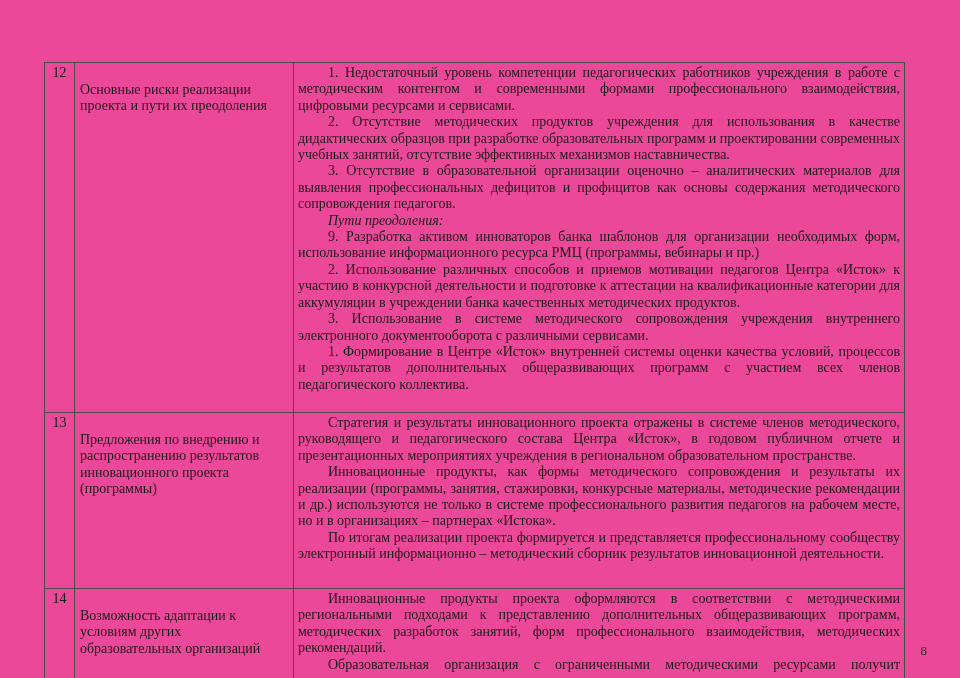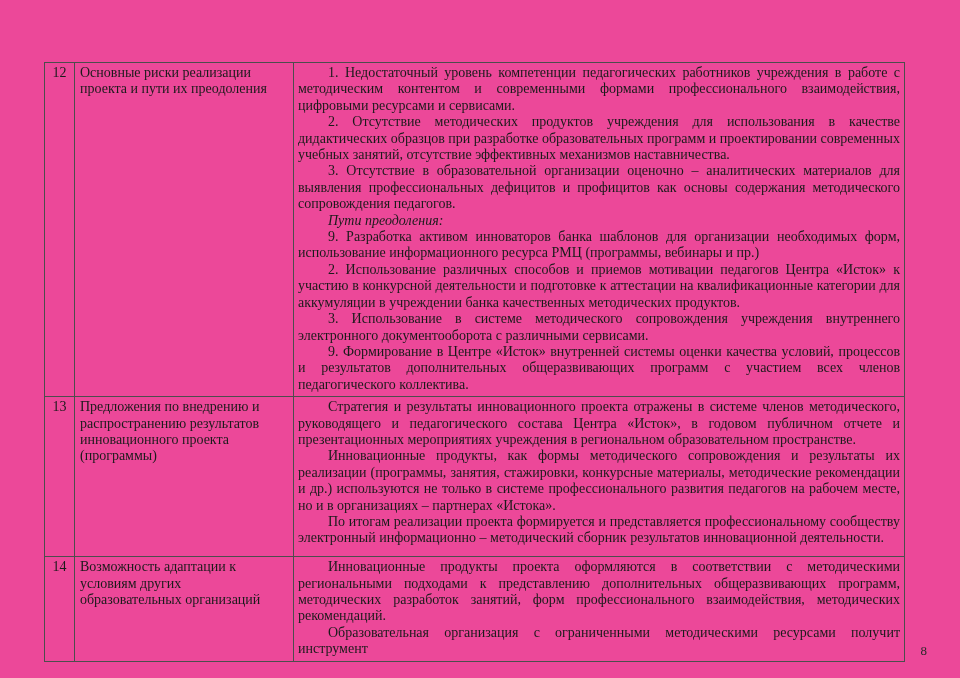--- a/index.html
+++ b/index.html
@@ -24,21 +24,21 @@
     border: 1px solid #4d4d4d;
     vertical-align: top;
     font-size: 14px;
     line-height: 16.4px;
   }
   td.cell-num {
     text-align: center;
     padding: 2px 1px 2px 1px;
   }
   td.cell-title {
-    padding: 2px 8px 2px 5px;
+    padding: 19px 8px 2px 5px;
     text-align: left;
   }
   td.cell-content {
     padding: 2px 4px 3px 4px;
   }
   .cell-content p.para {
     margin: 0;
     text-align: justify;
     text-indent: 30px;
   }
@@ -70,21 +70,21 @@
     <td class="cell-num">12</td>
     <td class="cell-title">Основные риски реализации проекта и пути их преодоления</td>
     <td class="cell-content">
             <p class="para">1. Недостаточный уровень компетенции педагогических работников учреждения в работе с методическим контентом и современными формами профессионального взаимодействия, цифровыми ресурсами и сервисами.</p>
             <p class="para">2. Отсутствие методических продуктов учреждения для использования в качестве дидактических образцов при разработке образовательных программ и проектировании современных учебных занятий, отсутствие эффективных механизмов наставничества.</p>
             <p class="para">3. Отсутствие в образовательной организации оценочно – аналитических материалов для выявления профессиональных дефицитов и профицитов как основы содержания методического сопровождения педагогов.</p>
             <p class="para italic">Пути преодоления:</p>
             <p class="para">9. Разработка активом инноваторов банка шаблонов для организации необходимых форм, использование информационного ресурса РМЦ (программы, вебинары и пр.)</p>
             <p class="para">2. Использование различных способов и приемов мотивации педагогов Центра «Исток» к участию в конкурсной деятельности и подготовке к аттестации на квалификационные категории для аккумуляции в учреждении банка качественных методических продуктов.</p>
             <p class="para">3. Использование в системе методического сопровождения учреждения внутреннего электронного документооборота с различными сервисами.</p>
-            <p class="para">9. Формирование в Центре «Исток» внутренней системы оценки качества условий, процессов и результатов дополнительных общеразвивающих программ с участием всех членов педагогического коллектива.</p>
+            <p class="para">1. Формирование в Центре «Исток» внутренней системы оценки качества условий, процессов и результатов дополнительных общеразвивающих программ с участием всех членов педагогического коллектива.</p>
           </td>
   </tr>
         <tr class="doc-row">
     <td class="cell-num">13</td>
     <td class="cell-title">Предложения по внедрению и распространению результатов инновационного проекта (программы)</td>
     <td class="cell-content">
             <p class="para">Стратегия и результаты инновационного проекта отражены в системе членов методического, руководящего и педагогического состава Центра «Исток», в годовом публичном отчете и презентационных мероприятиях учреждения в региональном образовательном пространстве.</p>
             <p class="para">Инновационные продукты, как формы методического сопровождения и результаты их реализации (программы, занятия, стажировки, конкурсные материалы, методические рекомендации и др.) используются не только в системе профессионального развития педагогов на рабочем месте, но и в организациях – партнерах «Истока».</p>
             <p class="para">По итогам реализации проекта формируется и представляется профессиональному сообществу электронный информационно – методический сборник результатов инновационной деятельности.</p>
           </td>

